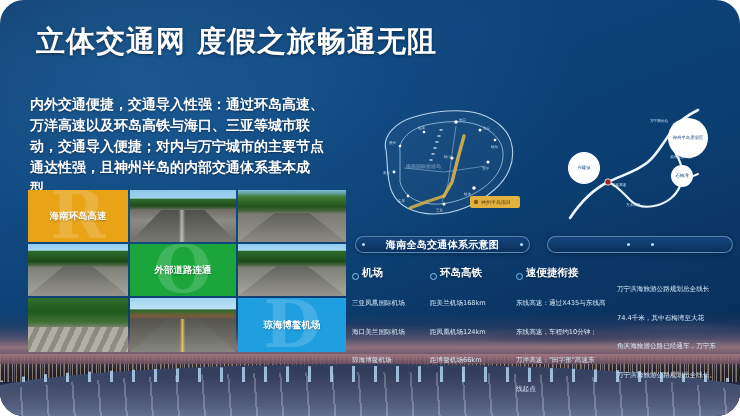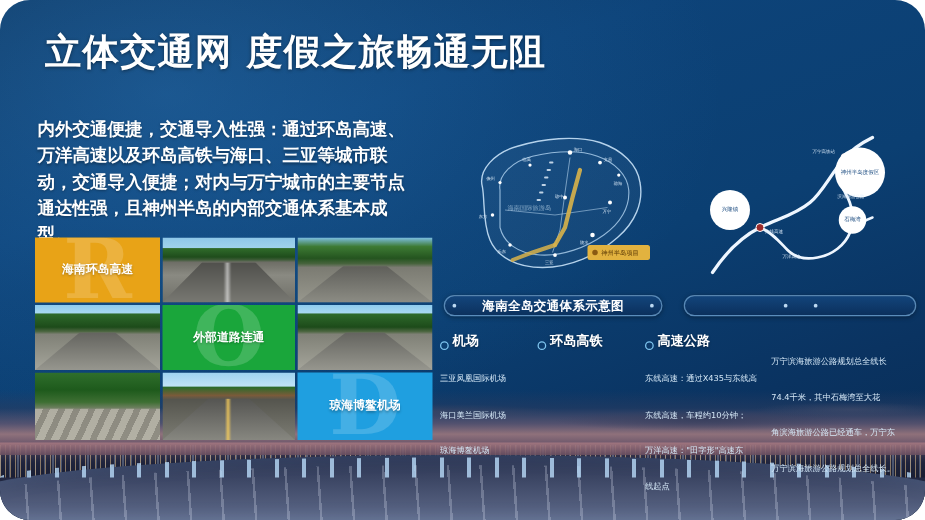--- a/index.html
+++ b/index.html
@@ -429,26 +429,31 @@
         <div class="ln">海口美兰国际机场</div>
         <div class="ln">琼海博鳌机场</div>
       </div>
     </div>
 
     <div class="info-col">
       <div class="info-head">
         <span class="head-ico"></span>
         <span class="head-txt">环岛高铁</span>
       </div>
+      <div class="info-body">
+        <div class="ln">距美兰机场168km</div>
+        <div class="ln">距凤凰机场124km</div>
+        <div class="ln">距博鳌机场66km</div>
+      </div>
     </div>
 
     <div class="info-col">
       <div class="info-head">
         <span class="head-ico"></span>
-        <span class="head-txt">高速公路</span>
+        <span class="head-txt">速便捷衔接</span>
       </div>
       <div class="info-body">
         <div class="ln">东线高速：通过X435与东线高</div>
         <div class="ln">东线高速，车程约10分钟；</div>
         <div class="ln">万洋高速："田字形"高速东</div>
         <div class="ln">线起点</div>
       </div>
     </div>
 
     <div class="info-col">

